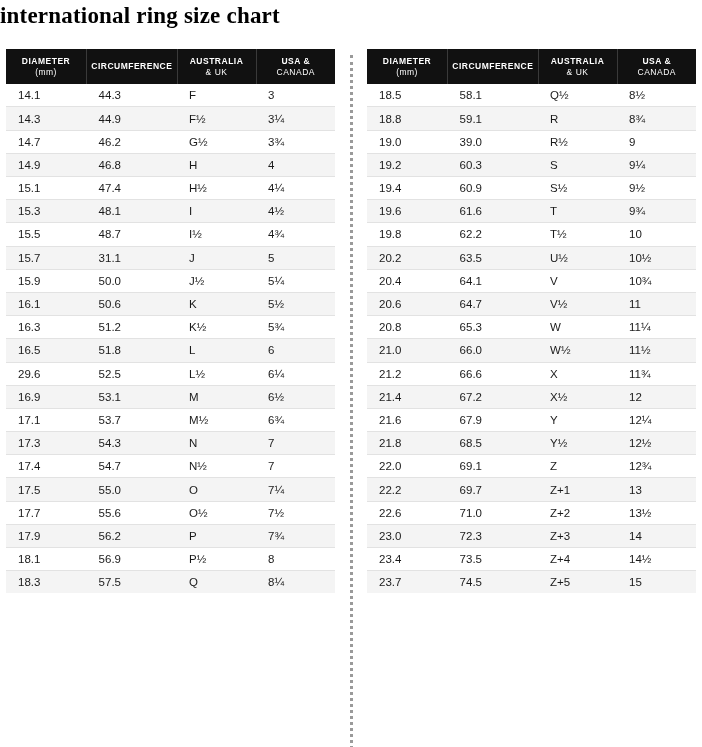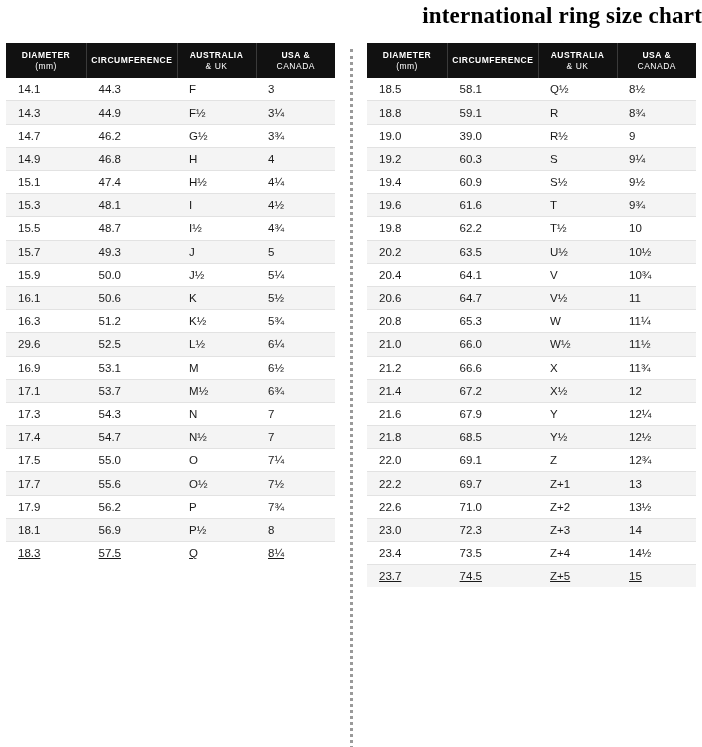--- a/index.html
+++ b/index.html
@@ -14,26 +14,26 @@
     color: #1a1a1a;
     overflow: hidden;
   }
   .page {
     position: relative;
     width: 702px;
     height: 747px;
     box-sizing: border-box;
   }
   .title {
-    text-align: right;
+    text-align: left;
     font-family: "Liberation Serif", serif;
     font-weight: bold;
     font-size: 23px;
     letter-spacing: 0.2px;
-    margin: 3px 0 14px 0;
+    margin: 3px 0 20px 0;
     color: #000000;
   }
   .tables {
     display: flex;
     flex-direction: row;
     align-items: flex-start;
     justify-content: space-between;
     padding: 0 6px;
     box-sizing: border-box;
     width: 702px;
@@ -88,21 +88,20 @@
     overflow: hidden;
   }
   tbody tr:nth-child(odd) td {
     background: #ffffff;
   }
   tbody tr:nth-child(even) td {
     background: #f4f4f4;
   }
   tbody tr:last-child td {
     border-bottom: none;
-    text-decoration: underline;
   }
   col.c0 { width: 24.5%; }
   col.c1 { width: 27.5%; }
   col.c2 { width: 24%; }
   col.c3 { width: 24%; }
 </style>
 </head>
 <body>
 
 <div class="page">
@@ -176,41 +175,47 @@
               <td>4½</td>
             </tr>
             <tr>
               <td>15.5</td>
               <td>48.7</td>
               <td>I½</td>
               <td>4¾</td>
             </tr>
             <tr>
               <td>15.7</td>
-              <td>49.3</td>
+              <td>31.1</td>
               <td>J</td>
               <td>5</td>
             </tr>
             <tr>
               <td>15.9</td>
               <td>50.0</td>
               <td>J½</td>
               <td>5¼</td>
             </tr>
             <tr>
               <td>16.1</td>
               <td>50.6</td>
               <td>K</td>
               <td>5½</td>
             </tr>
             <tr>
               <td>16.3</td>
               <td>51.2</td>
               <td>K½</td>
               <td>5¾</td>
+            </tr>
+            <tr>
+              <td>16.5</td>
+              <td>51.8</td>
+              <td>L</td>
+              <td>6</td>
             </tr>
             <tr>
               <td>29.6</td>
               <td>52.5</td>
               <td>L½</td>
               <td>6¼</td>
             </tr>
             <tr>
               <td>16.9</td>
               <td>53.1</td>

